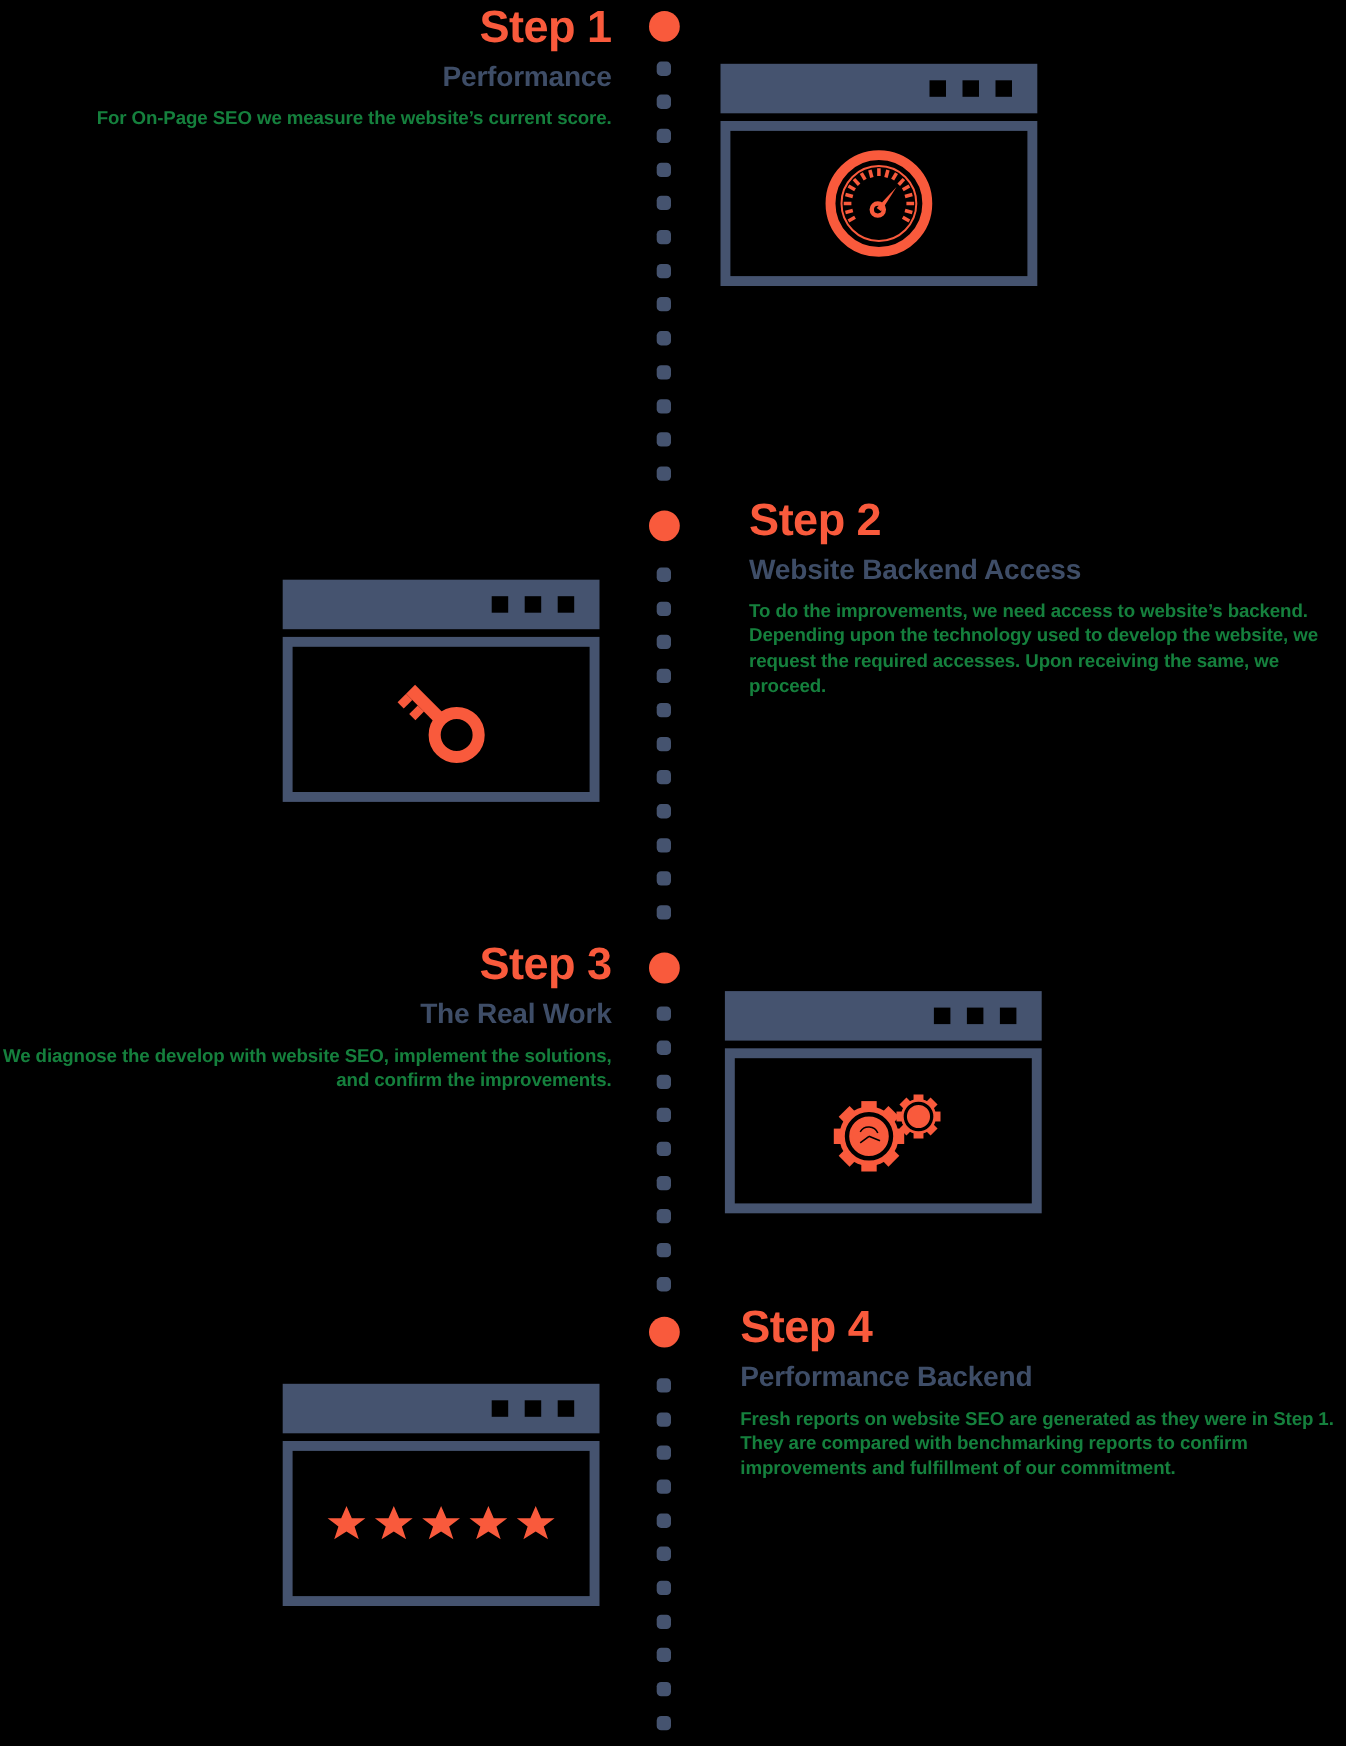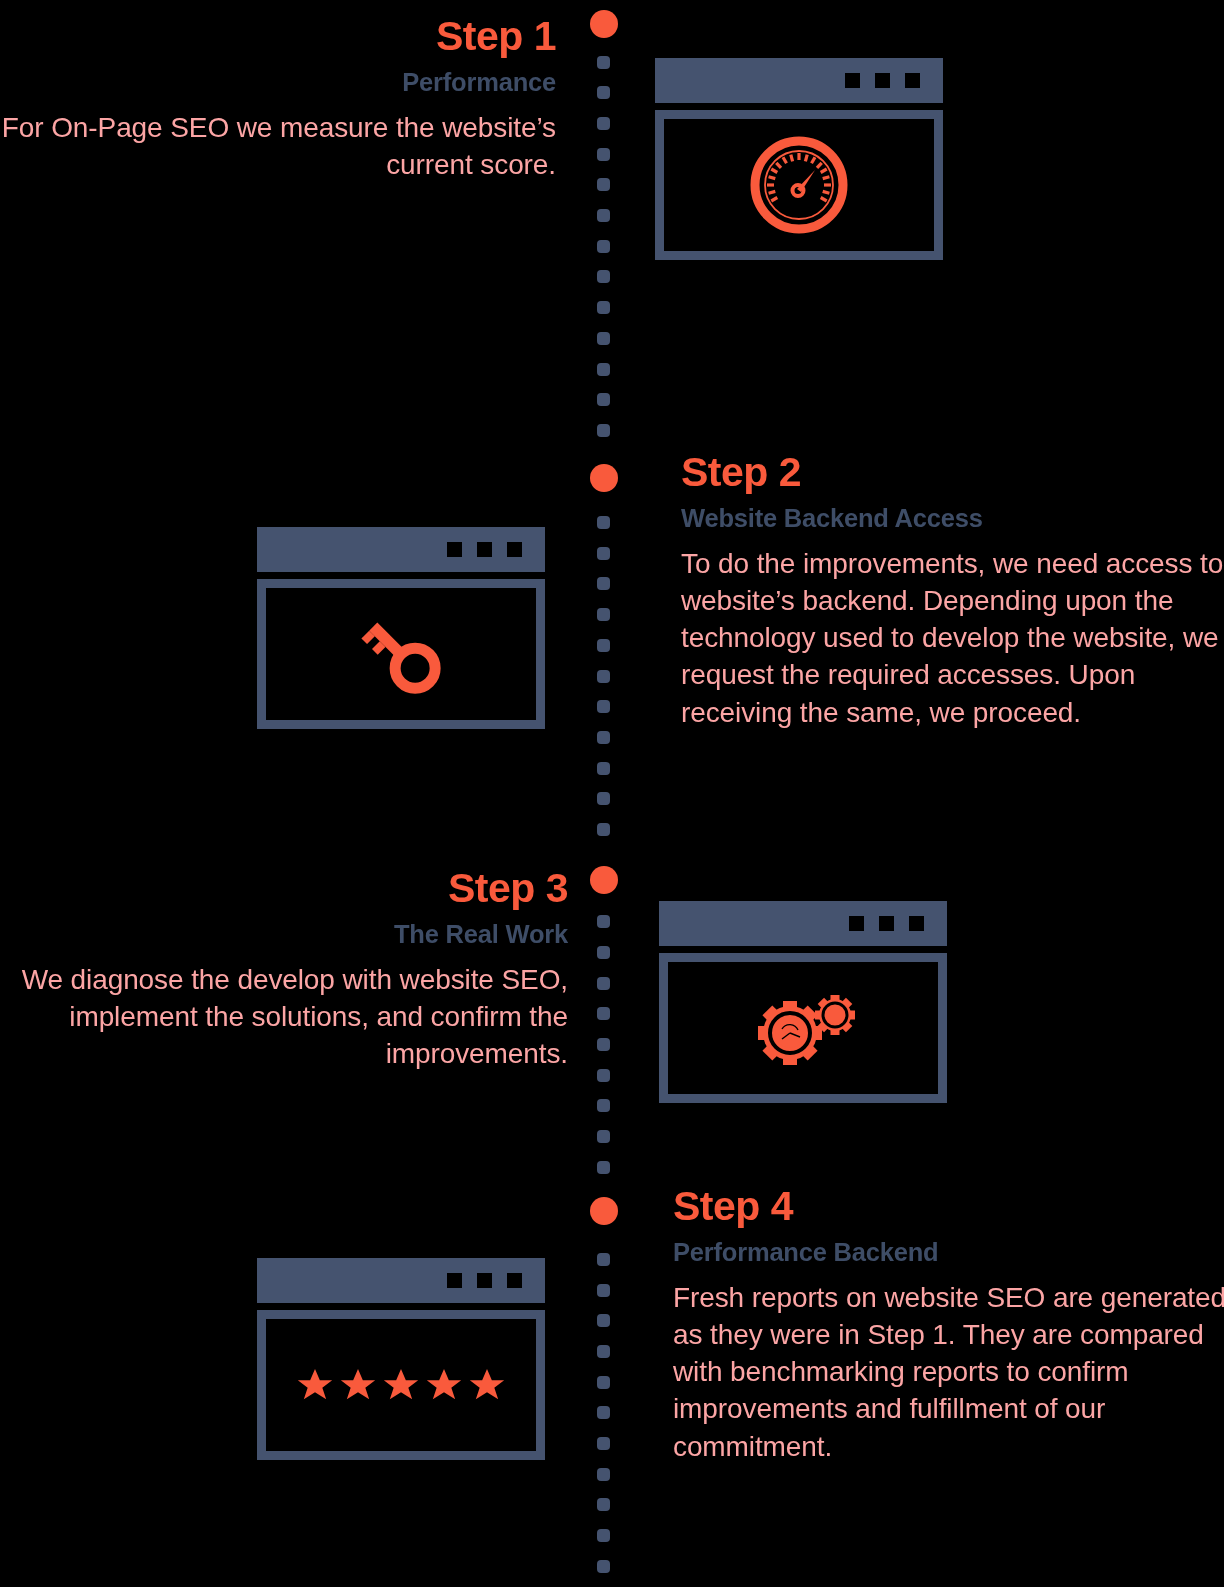--- a/index.html
+++ b/index.html
@@ -46,42 +46,42 @@
     width: 28px;
     height: 28px;
     border-radius: 50%;
     background: #F95A3C;
   }
 
   
   .step-text {
     position: absolute;
   }
-  .step-text.right-align { text-align: right; margin-top: 12px; }
+  .step-text.right-align { text-align: right; }
   .step-text.left-align  { text-align: left; }
 
   .step-label {
     font-size: 41px;
     font-weight: 700;
     color: #F95A3C;
     line-height: 1.02;
     letter-spacing: -0.5px;
   }
   .step-title {
     font-size: 25.5px;
     font-weight: 700;
     color: #3E4D67;
     line-height: 1.25;
     letter-spacing: -0.2px;
     margin-top: 9px;
   }
   .step-body {
-    font-size: 28px;
-    font-weight: 400;
-    color: #fca5a5;
+    font-size: 17px;
+    font-weight: 700;
+    color: #15803d;
     line-height: 1.33;
     letter-spacing: -0.1px;
     margin-top: 10px;
   }
   .step-body + .step-body { margin-top: 20px; }
 
   
   .browser {
     position: absolute;
     width: 288px;
@@ -243,21 +243,21 @@
             <circle cx="73" cy="50" r="20" fill="none" stroke="#F95A3C" stroke-width="11"></circle>
             <rect x="14" y="44.5" width="42" height="11.5" fill="#F95A3C"></rect>
             <rect x="14" y="56" width="8" height="11" fill="#F95A3C"></rect>
             <rect x="29" y="56" width="8" height="11" fill="#F95A3C"></rect>
           </g>
         </svg>
       </div>
     </div>
   </div>
 
-  <div class="step-text right-align" style="left:12px; top:856px; width:556px;">
+  <div class="step-text right-align" style="left:0px; top:856px; width:556px;">
     <div class="step-label">Step 3</div>
     <div class="step-title">The Real Work</div>
     <div class="step-body">We diagnose the develop with website SEO, implement the solutions, and confirm the improvements.</div>
   </div>
 
   <div class="browser" style="left:659px; top:901px;">
     <div class="browser-bar">
       <span class="browser-dot"></span>
       <span class="browser-dot"></span>
       <span class="browser-dot"></span>

